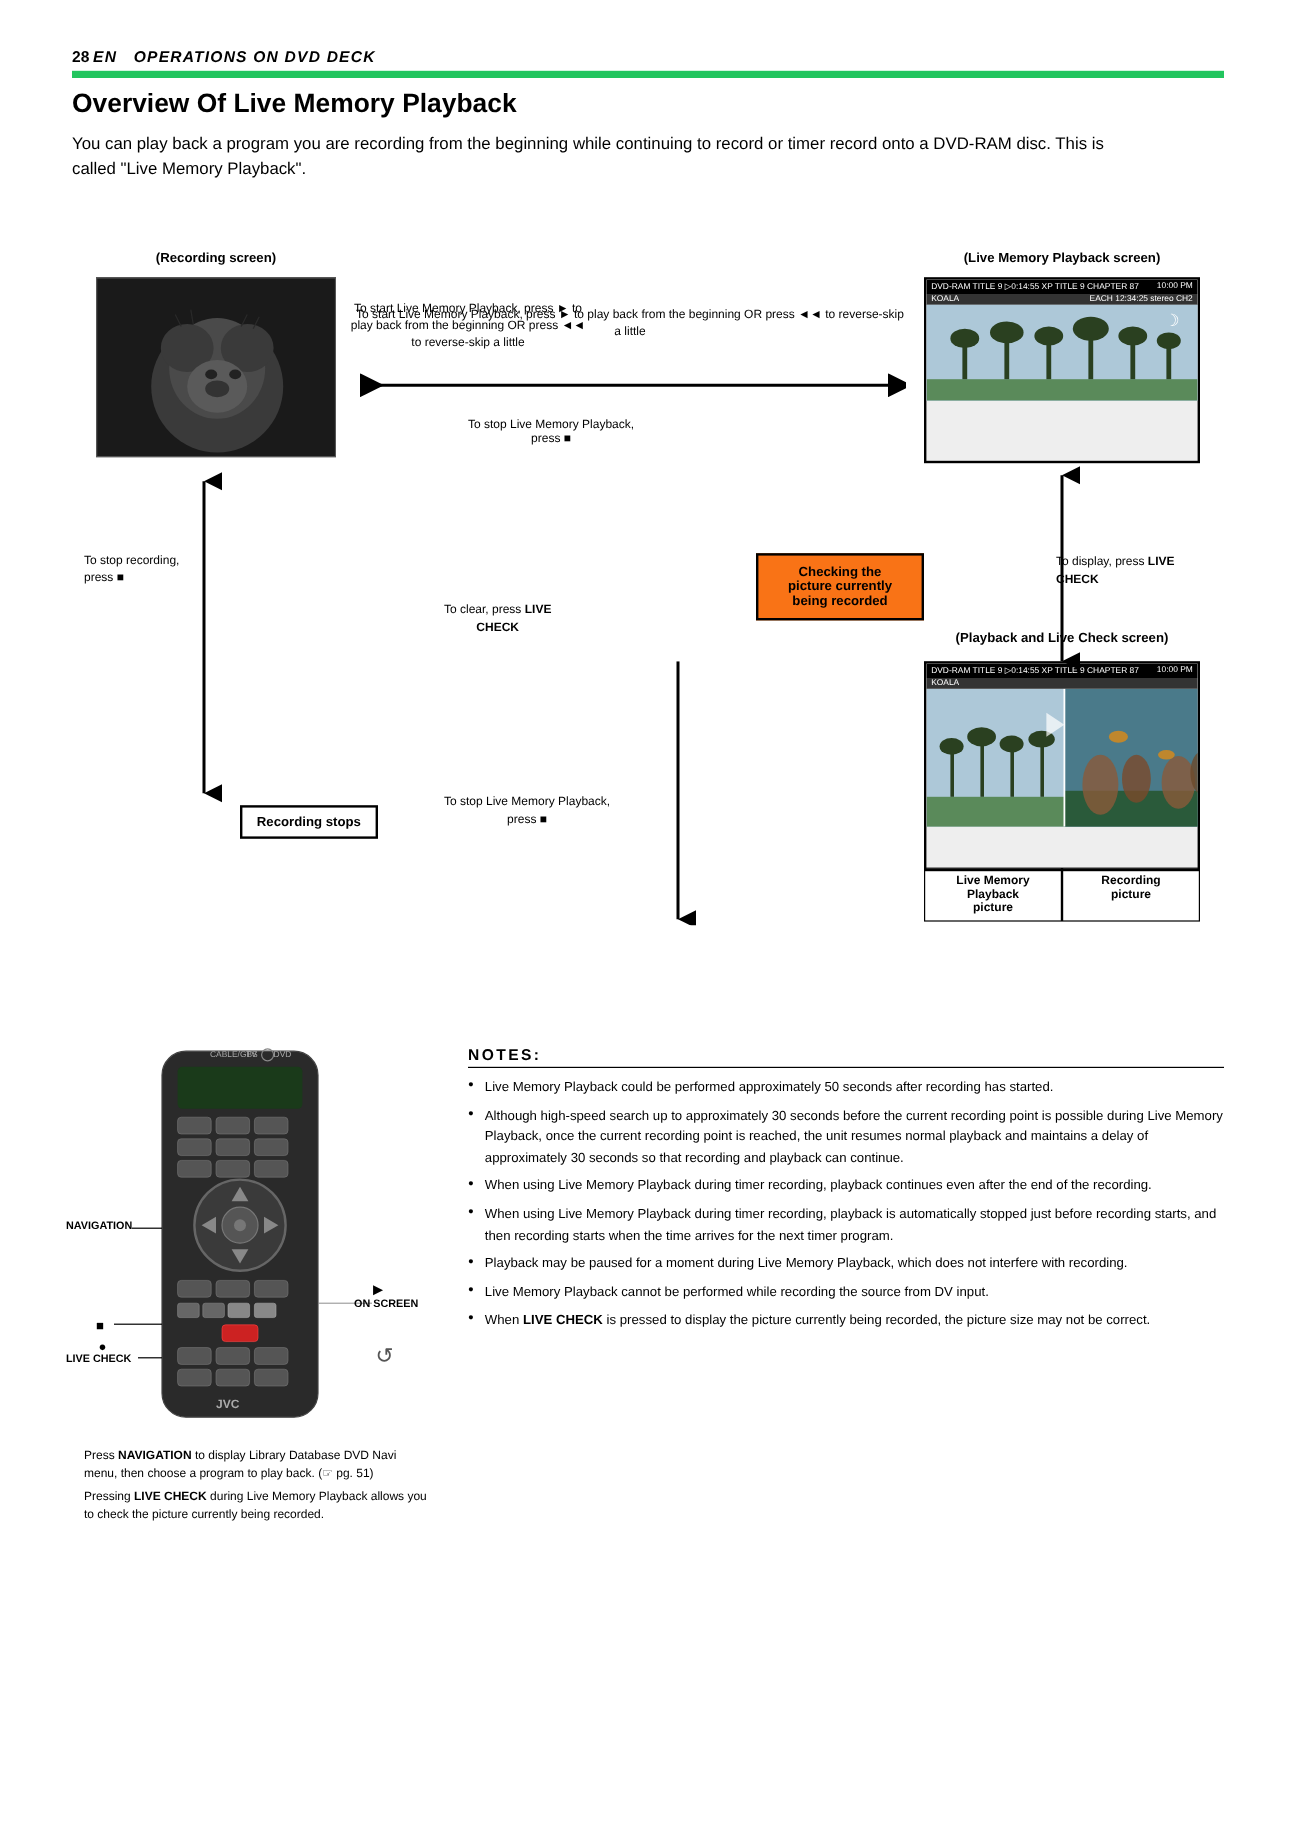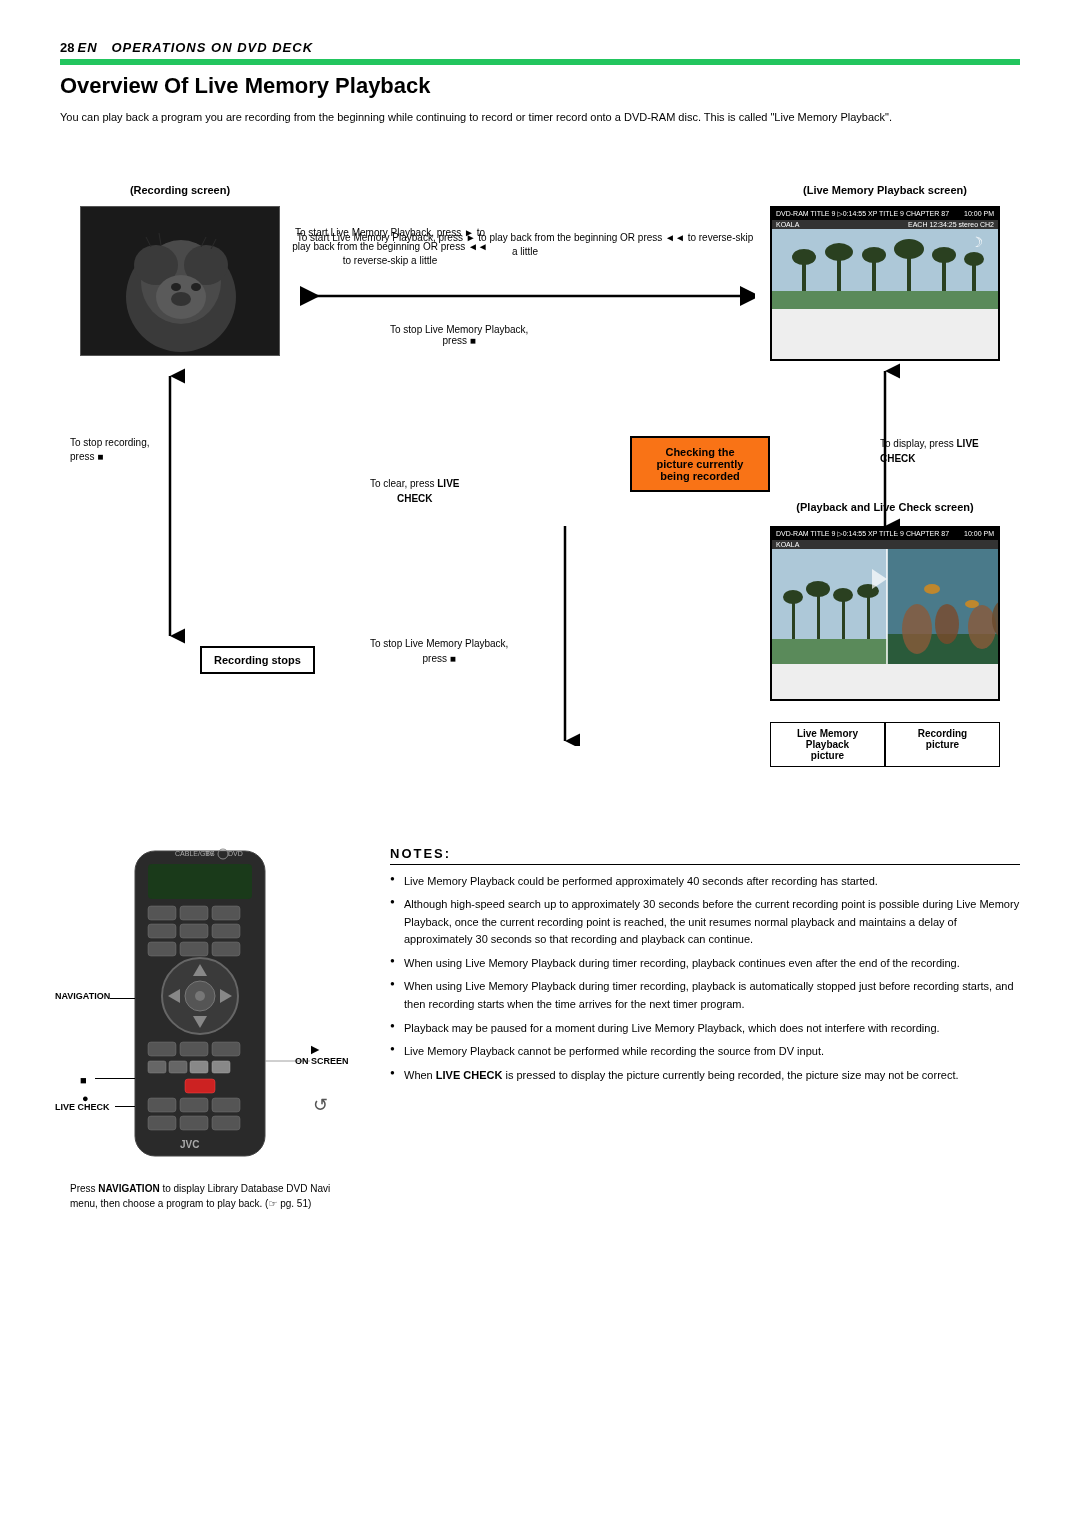--- a/index.html
+++ b/index.html
@@ -26,21 +26,21 @@
       font-weight: bold;
       font-style: italic;
       letter-spacing: 1px;
     }
     h1.main-title {
       font-size: 22px;
       font-weight: bold;
       margin-bottom: 10px;
     }
     .intro-text {
-      font-size: 11px;
+      font-size: 14px;
       line-height: 1.5;
       margin-bottom: 20px;
       max-width: 900px;
     }
     
     .diagram-area {
       position: relative;
       width: 960px;
       height: 680px;
       margin: 0 auto 20px auto;
@@ -126,21 +126,21 @@
       font-weight: bold;
       text-align: center;
       background: #f97316;
       width: 140px;
     }
 
     
     .picture-labels {
       position: absolute;
       right: 20px;
-      top: 576px;
+      top: 552px;
       width: 230px;
       display: flex;
     }
     .picture-label-box {
       border: 1px solid #000;
       padding: 5px;
       font-size: 10px;
       font-weight: bold;
       text-align: center;
       flex: 1;
@@ -494,28 +494,31 @@
       <div style="position:absolute; right:18px; top:195px; font-size:14px; font-weight:bold;">►</div>
 
       
       <div style="position:absolute; right:12px; top:248px; font-size:18px; color:#555;">↺</div>
     </div>
 
     <div style="font-size:10px; line-height:1.5; margin-top:5px; padding-left:10px;">
       <div>
         Press <strong>NAVIGATION</strong> to display Library Database DVD Navi menu, then choose a program to play back. (☞ pg. 51)
       </div>
+      <div style="margin-top:4px;">
+        Pressing <strong>LIVE CHECK</strong> during Live Memory Playback allows you to check the picture currently being recorded.
+      </div>
     </div>
   </div>
 
   <div class="notes-area">
     <div class="notes-title">NOTES:</div>
     <ul class="notes-list">
       <li>
-        <span>Live Memory Playback could be performed approximately 40 seconds after recording has started.</span>
+        <span>Live Memory Playback could be performed approximately 50 seconds after recording has started.</span>
       </li>
       <li>
         <span>Although high-speed search up to approximately 30 seconds before the current recording point is possible during Live Memory Playback, once the current recording point is reached, the unit resumes normal playback and maintains a delay of approximately 30 seconds so that recording and playback can continue.</span>
       </li>
       <li>
         <span>When using Live Memory Playback during timer recording, playback continues even after the end of the recording.</span>
       </li>
       <li>
         <span>When using Live Memory Playback during timer recording, playback is automatically stopped just before recording starts, and then recording starts when the time arrives for the next timer program.</span>
       </li>

